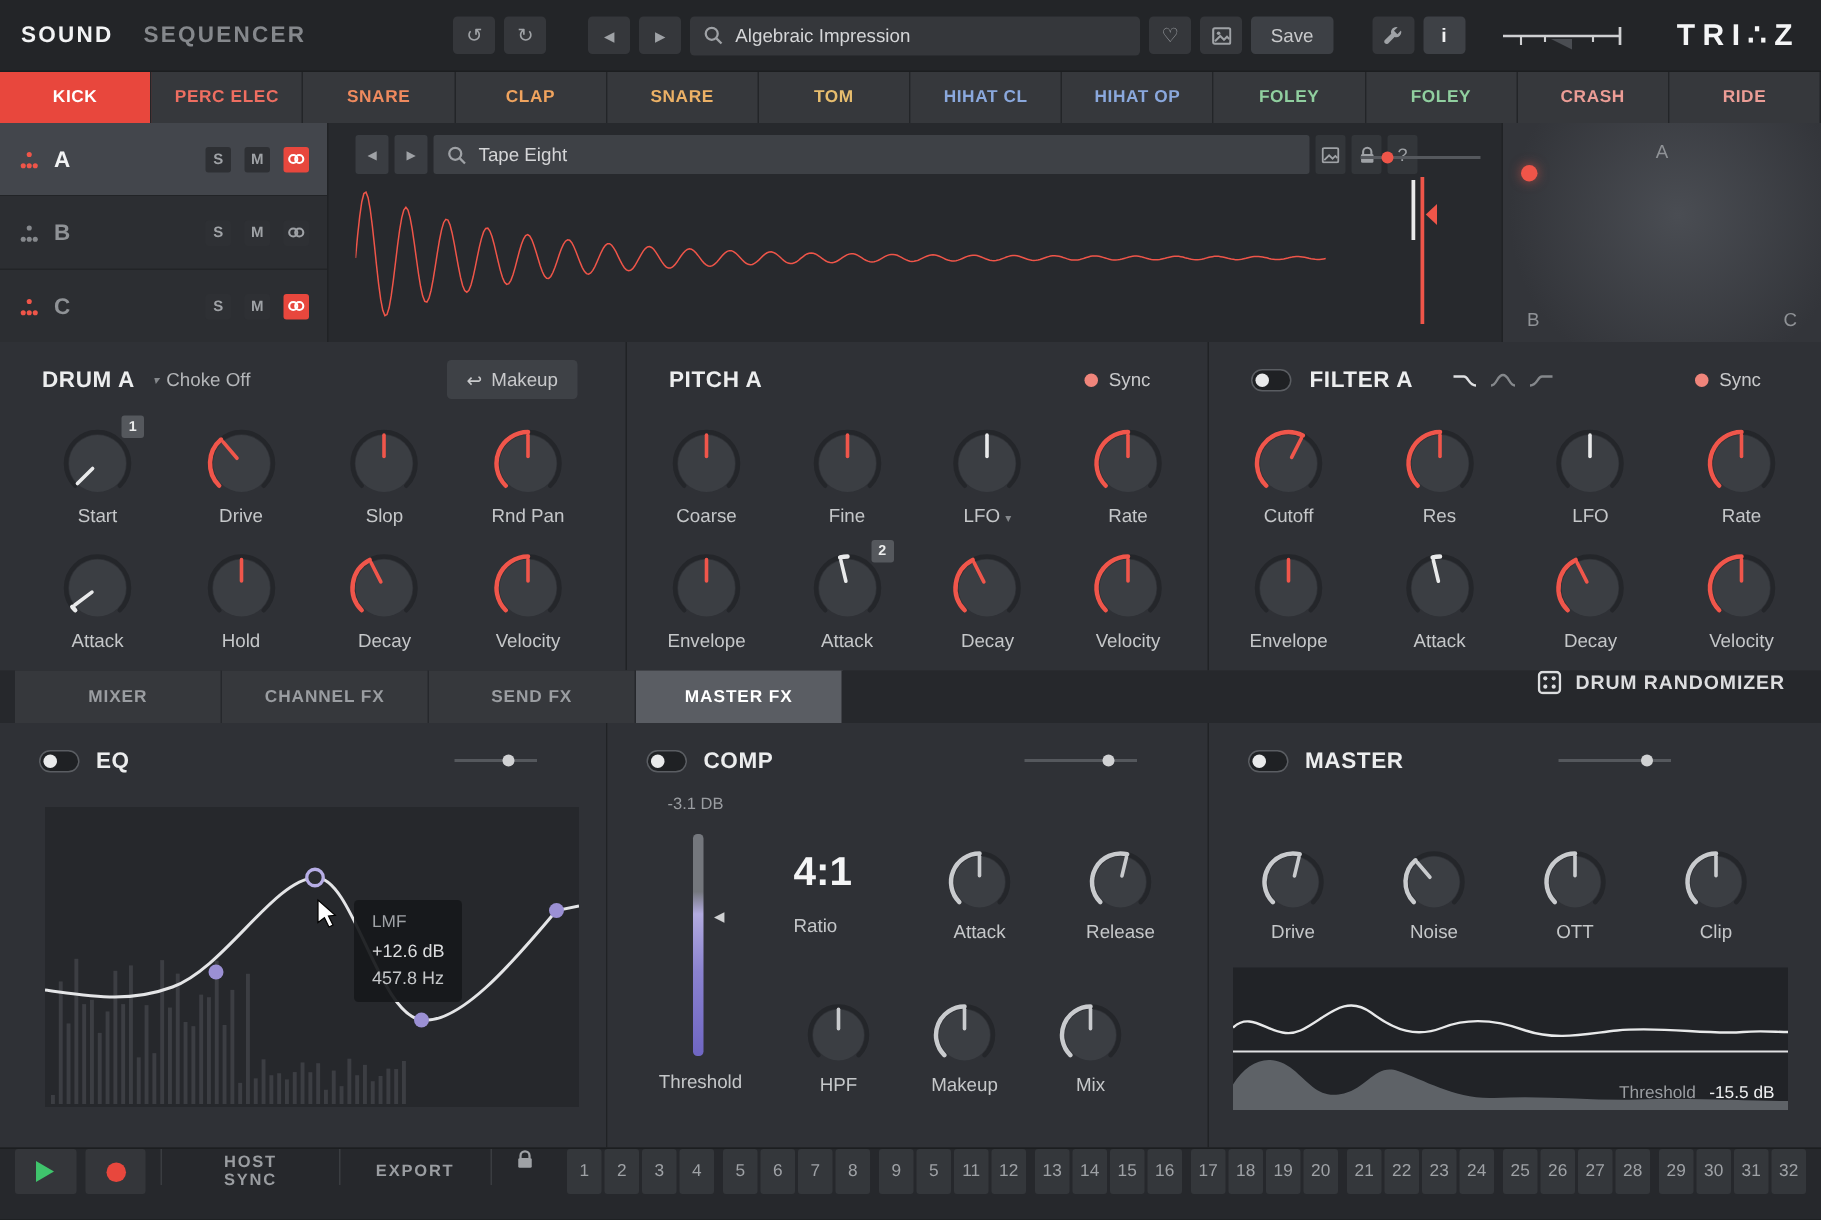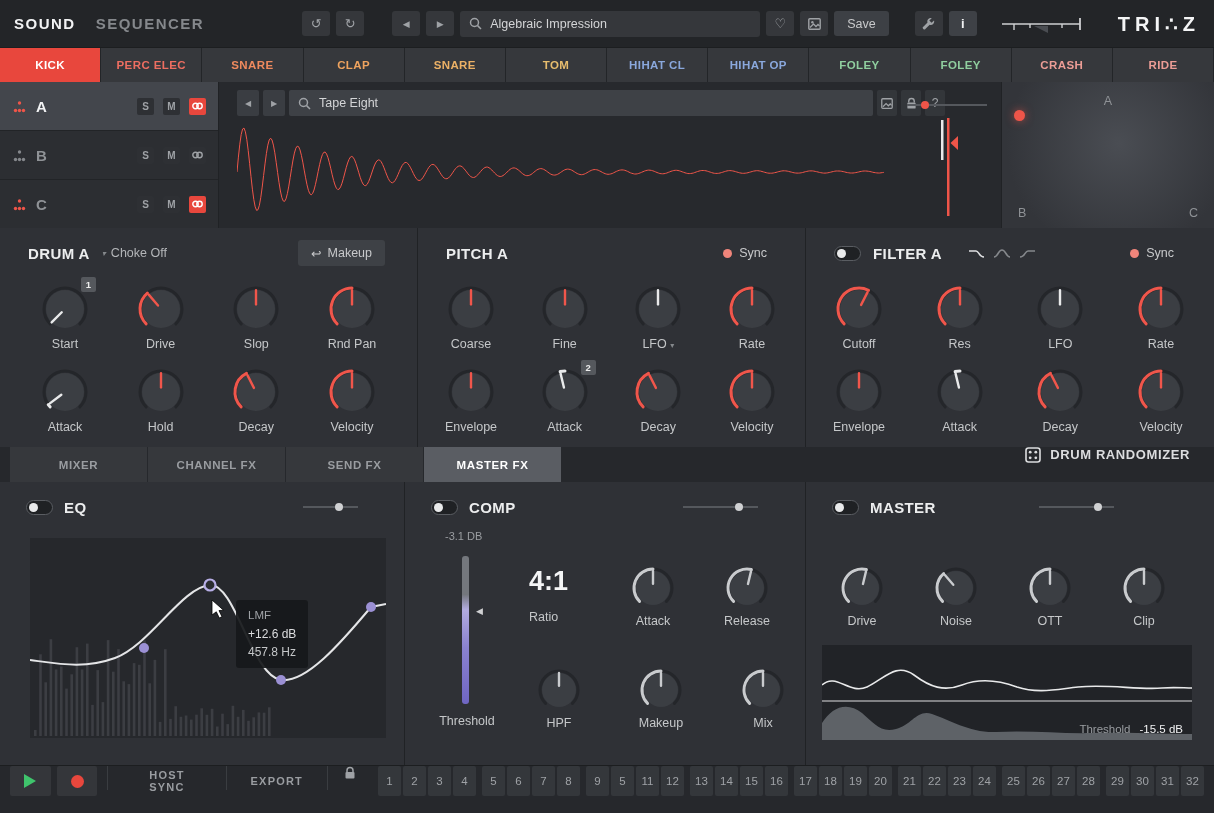--- a/index.html
+++ b/index.html
@@ -99,21 +99,21 @@
   .eqtip .t3{font-size:12px;color:#c5c7c9;margin-top:4px;}
 
   .grlabel{position:absolute;left:40px;top:48px;font-size:11px;color:#9a9da1;}
   .vslider{position:absolute;left:57px;top:74px;width:7px;height:148px;border-radius:3px;background:linear-gradient(to bottom,#74777d 0%,#74777d 26%,#b2abdf 36%,#8a82cf 62%,#6f66c3 100%);}
   .vmark{position:absolute;left:71px;top:124px;font-size:9px;color:#d0d1d3;}
   .thrlabel{position:absolute;left:22px;top:232px;width:80px;text-align:center;font-size:12.5px;color:#c5c7c9;}
   .ratio{position:absolute;left:124px;top:84px;width:68px;text-align:left;}
   .ratio .rv{font-size:27px;font-weight:bold;color:#f4f5f6;}
   .ratio .rl{margin-top:13px;font-size:12.5px;color:#c5c7c9;}
   .comp-row1{position:absolute;left:212px;top:83px;display:flex;gap:22px;}
-  .comp-row2{position:absolute;left:118px;top:185px;display:flex;gap:30px;}
+  .comp-row2{position:absolute;left:118px;top:185px;display:flex;gap:12px;}
   .master-row{position:absolute;left:20px;top:83px;display:flex;gap:22px;}
   .kcell.s46{width:72px;}
   .scope{position:absolute;left:16px;top:163px;width:370px;height:95px;background:#212327;}
   .scope-txt{position:absolute;right:9px;bottom:5px;font-size:11.5px;color:#9a9da1;}
   .scope-txt b{color:#f0f1f2;font-weight:normal;margin-left:9px;}
 
   
   .transport{position:absolute;left:0;right:0;bottom:0;height:48px;background:#26282c;border-top:1px solid #1c1e20;display:flex;align-items:flex-start;padding:0 10px;gap:6px;}
   .t-btn{width:44px;height:30px;background:#34363a;border-radius:2px;display:flex;align-items:center;justify-content:center;}
   .playtri{width:0;height:0;border-left:12px solid #3fc46c;border-top:7px solid transparent;border-bottom:7px solid transparent;}

